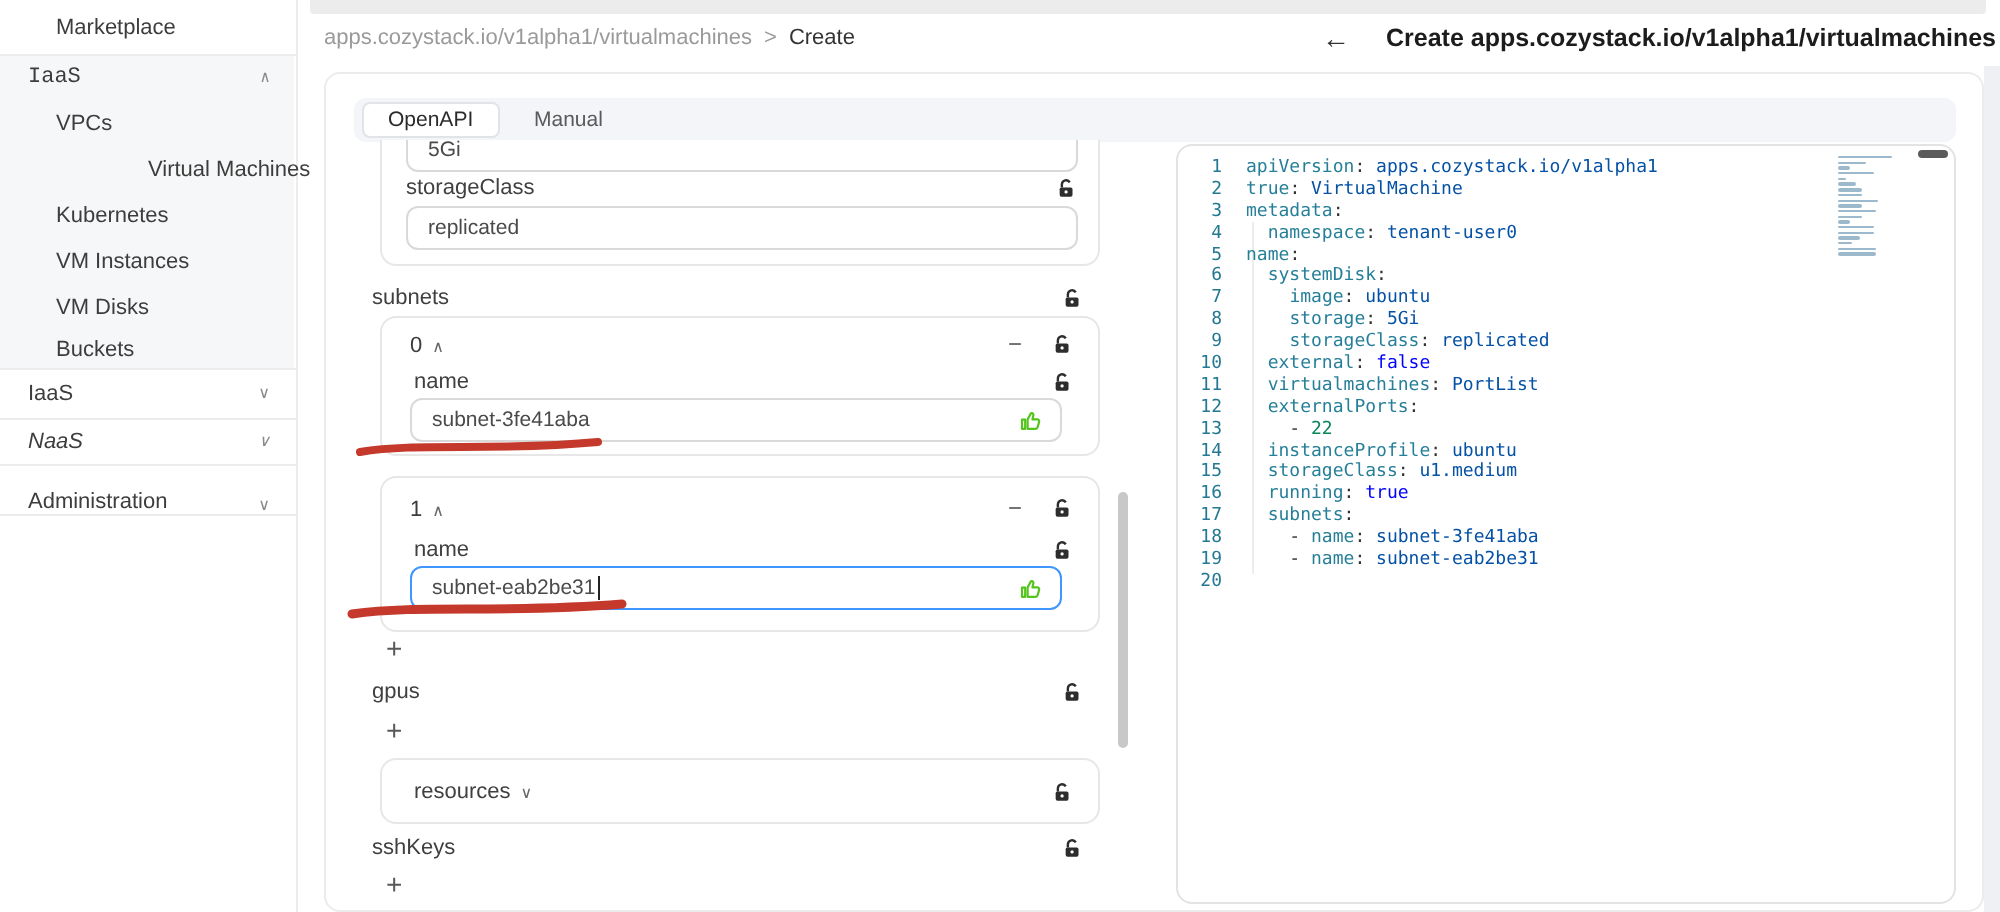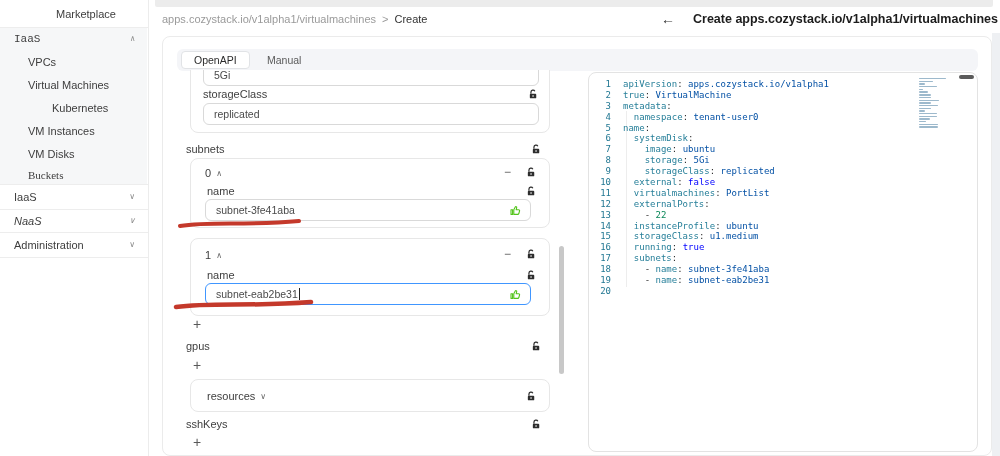--- a/index.html
+++ b/index.html
@@ -71,61 +71,61 @@
   svg{display:block;}
 </style>
 </head>
 <body>
 
 <div id="app">
 
   <nav class="sidebar">
     <div class="sb-groupbg"></div>
 
-    <div class="sb-row sb-child" style="top:0;height:27px;padding-left:28px;">
+    <div class="sb-row sb-child" style="top:0;height:27px;">
       <span class="sb-label">Marketplace</span>
     </div>
     <div class="sb-div" style="top:27px;"></div>
 
     <div class="sb-row sb-group" style="top:27px;height:23px;font-family:Liberation Mono, monospace;">
       <span class="sb-label">IaaS</span>
       <span class="sb-chev">∧</span>
     </div>
 
     <div class="sb-row sb-child" style="top:50px;height:23px;">
       <span class="sb-label">VPCs</span>
     </div>
-    <div class="sb-row sb-child" style="top:73px;height:23px;">
+    <div class="sb-row sb-child" style="top:73px;height:23px;margin-left:46px;">
       <span class="sb-label">Virtual Machines</span>
     </div>
-    <div class="sb-row sb-child" style="top:96px;height:23px;margin-left:24px;">
+    <div class="sb-row sb-child" style="top:96px;height:23px;">
       <span class="sb-label">Kubernetes</span>
     </div>
     <div class="sb-row sb-child" style="top:119px;height:23px;">
       <span class="sb-label">VM Instances</span>
     </div>
     <div class="sb-row sb-child" style="top:142px;height:23px;">
       <span class="sb-label">VM Disks</span>
     </div>
-    <div class="sb-row sb-child" style="top:165px;height:19px;font-family:Liberation Serif, serif;">
+    <div class="sb-row sb-child" style="top:165px;height:19px;">
       <span class="sb-label">Buckets</span>
     </div>
 
     <div class="sb-div" style="top:184px;"></div>
     <div class="sb-row sb-group" style="top:184px;height:25px;">
       <span class="sb-label">IaaS</span>
       <span class="sb-chev">∨</span>
     </div>
     <div class="sb-div" style="top:209px;"></div>
     <div class="sb-row sb-group" style="top:209px;height:23px;font-style:italic;">
       <span class="sb-label">NaaS</span>
       <span class="sb-chev">∨</span>
     </div>
     <div class="sb-div" style="top:232px;"></div>
-    <div class="sb-row sb-group" style="top:232px;height:25px;">
+    <div class="sb-row sb-group" style="top:232px;height:25px;align-items:flex-end;">
       <span class="sb-label">Administration</span>
       <span class="sb-chev">∨</span>
     </div>
     <div class="sb-div" style="top:257px;"></div>
   </nav>
 
   <div class="topstrip"></div>
   <div class="rightstrip"></div>
 
   <div class="breadcrumb">

